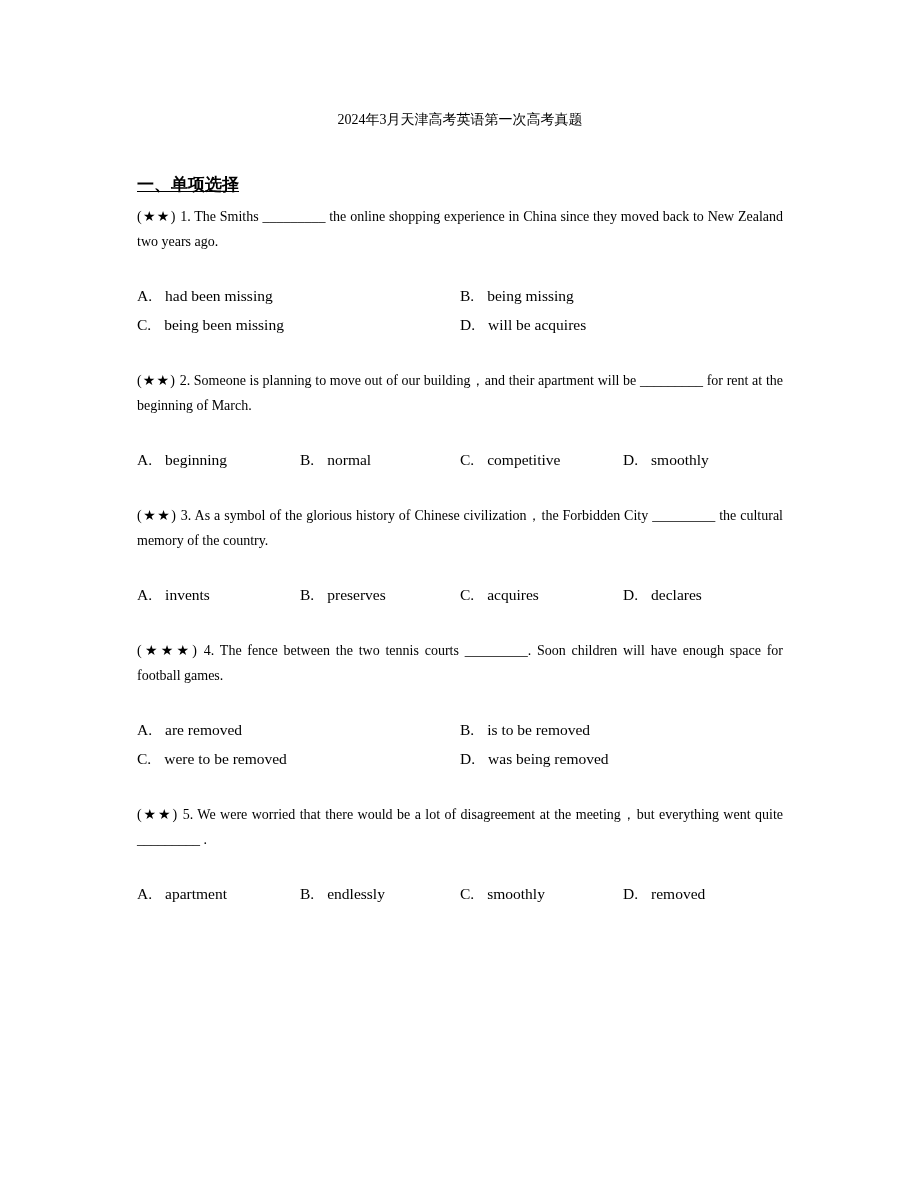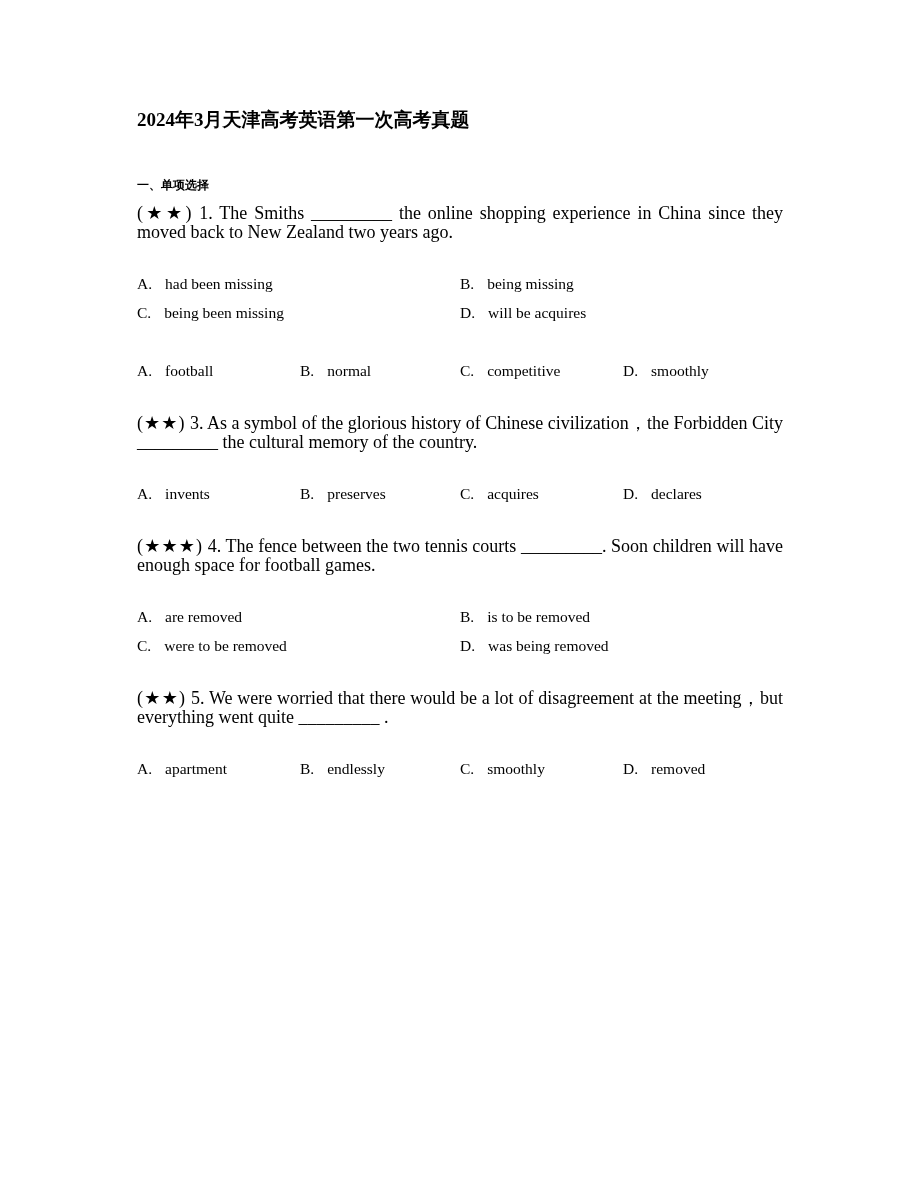--- a/index.html
+++ b/index.html
@@ -8,37 +8,38 @@
     width: 920px;
     min-height: 1191px;
     background: #ffffff;
     color: #000000;
     font-family: "Liberation Serif", "DejaVu Serif", "DejaVu Sans", serif;
   }
   .page {
     padding: 106px 137px 60px 137px;
   }
   .title {
-    font-size: 19px;
-    font-weight: 700;
-    text-align: left;
+    font-size: 14px;
+    font-weight: 400;
+    text-align: center;
     margin: 0 0 36px 0;
     line-height: 28px;
   }
   .section-heading {
-    font-size: 12px;
+    font-size: 17px;
     font-weight: 700;
     line-height: 30px;
     margin: 3px 0 4px 0;
+    text-decoration: underline;
   }
   .question { margin-top: 29px; }
   .question:first-of-type { margin-top: 0; }
   .stem {
-    font-size: 18px;
-    line-height: 19px;
+    font-size: 14px;
+    line-height: 25px;
     margin: 0;
     text-align: justify;
   }
   .stars { letter-spacing: 1px; }
   .options {
     display: grid;
     margin-top: 27px;
     font-size: 15.5px;
     line-height: 29px;
   }
@@ -75,24 +76,28 @@
         <span>being been missing</span>
       </div>
       <div class="option">
         <span class="letter">D.</span>
         <span>will be acquires</span>
       </div>
     </div>
   </section>
 
   <section class="question">
+    <p class="stem">
+      <span class="stars">(★★)</span>
+      <span>2. Someone is planning to move out of our building，and their apartment will be _________ for rent at the beginning of March.</span>
+    </p>
     <div class="options grid-4">
       <div class="option">
         <span class="letter">A.</span>
-        <span>football</span>
+        <span>beginning</span>
       </div>
       <div class="option">
         <span class="letter">B.</span>
         <span>normal</span>
       </div>
       <div class="option">
         <span class="letter">C.</span>
         <span>competitive</span>
       </div>
       <div class="option">

